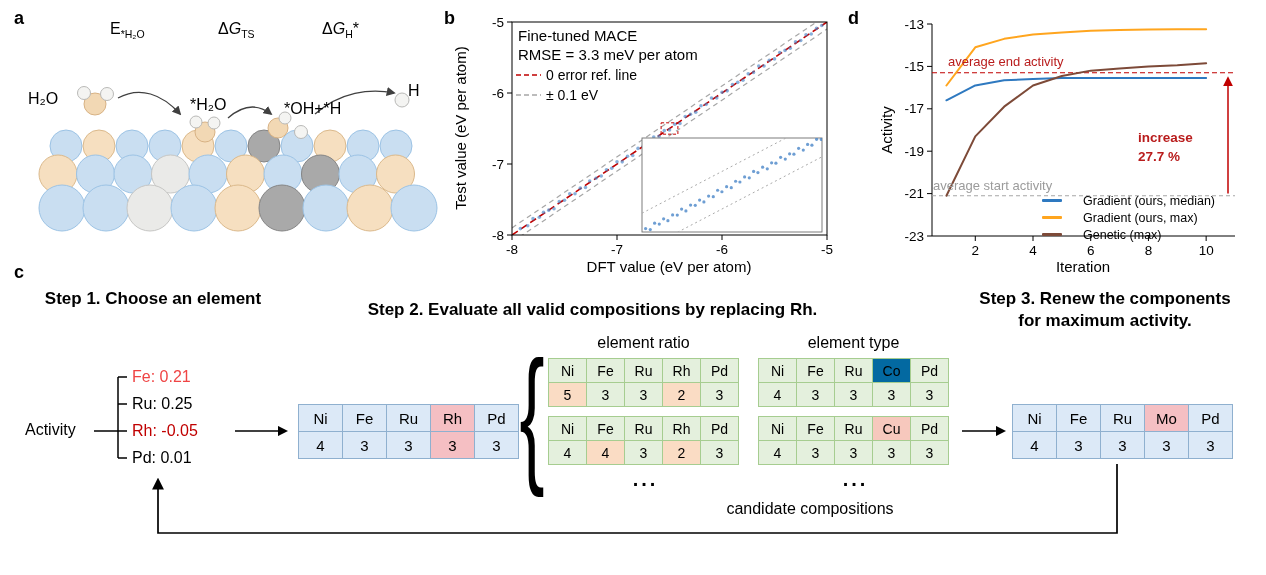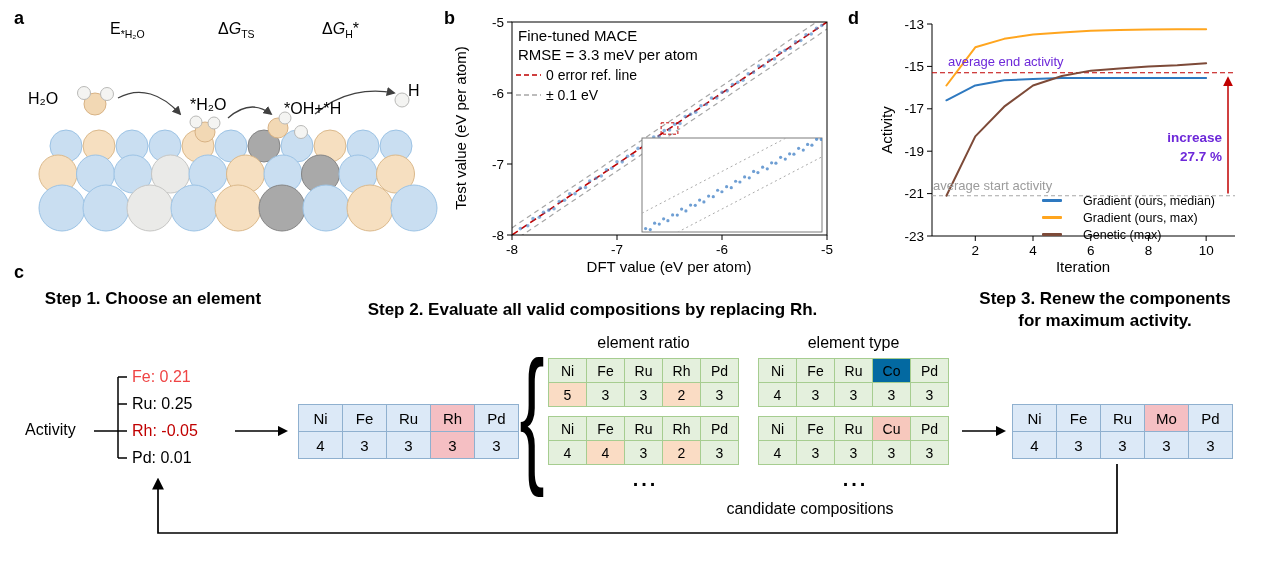--- a/index.html
+++ b/index.html
@@ -11,23 +11,23 @@
   .plabel{font-size:18px;font-weight:bold}
   .lbl{font-size:16px;white-space:nowrap}
   .lbl sub{font-size:10.5px}
   .it{font-style:italic}
   .step-title{font-weight:bold;font-size:17px;text-align:center;line-height:22px;white-space:nowrap}
   .grad{font-size:16px;white-space:nowrap}
   .cap{font-size:16px;text-align:center}
   .dots{font-size:20px;font-weight:bold;text-align:center;letter-spacing:3px}
   .loop-label{font-size:19px;font-weight:bold;text-align:center}
   .anno{font-size:13px;white-space:nowrap}
-  .anno.red{color:#6d28d9}
+  .anno.red{color:#b91c1c}
   .anno.gray{color:#9b9b9b}
-  .inc{text-align:right;line-height:19px;font-size:13.5px;font-weight:bold}
+  .inc{line-height:19px;font-size:13.5px;font-weight:bold}
   #d-legend{font-size:12.5px}
   #d-legend .leg-row{display:flex;align-items:center;gap:21px;height:17px}
   .leg-line{display:inline-block;width:20px;height:3px;border-radius:1px}
   .comp{border-collapse:collapse}
   .comp td{text-align:center;border:1px solid}
   .comp.blue td{width:44px;height:27px;background:#dce9f7;border-color:#8fb0cf;font-size:15px}
   .comp.green td{width:38px;height:24px;background:#e4f0dd;border-color:#a6cd90;font-size:14px}
   #c-overlay{pointer-events:none}
 </style>
 </head>

